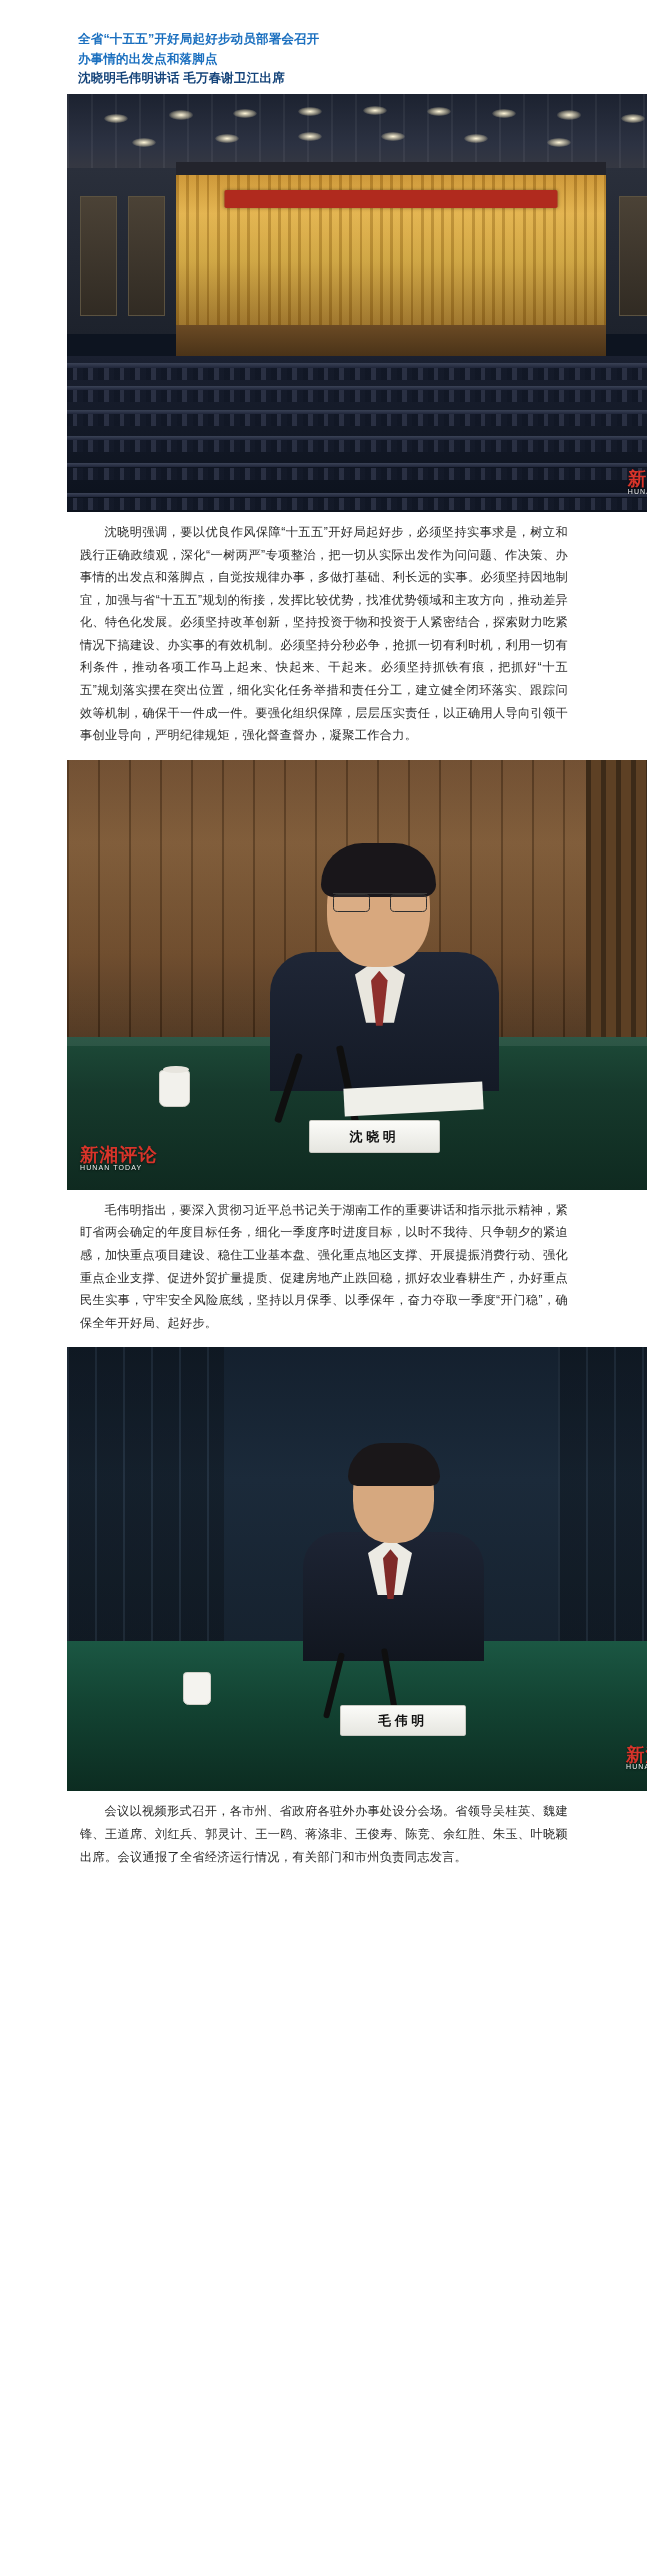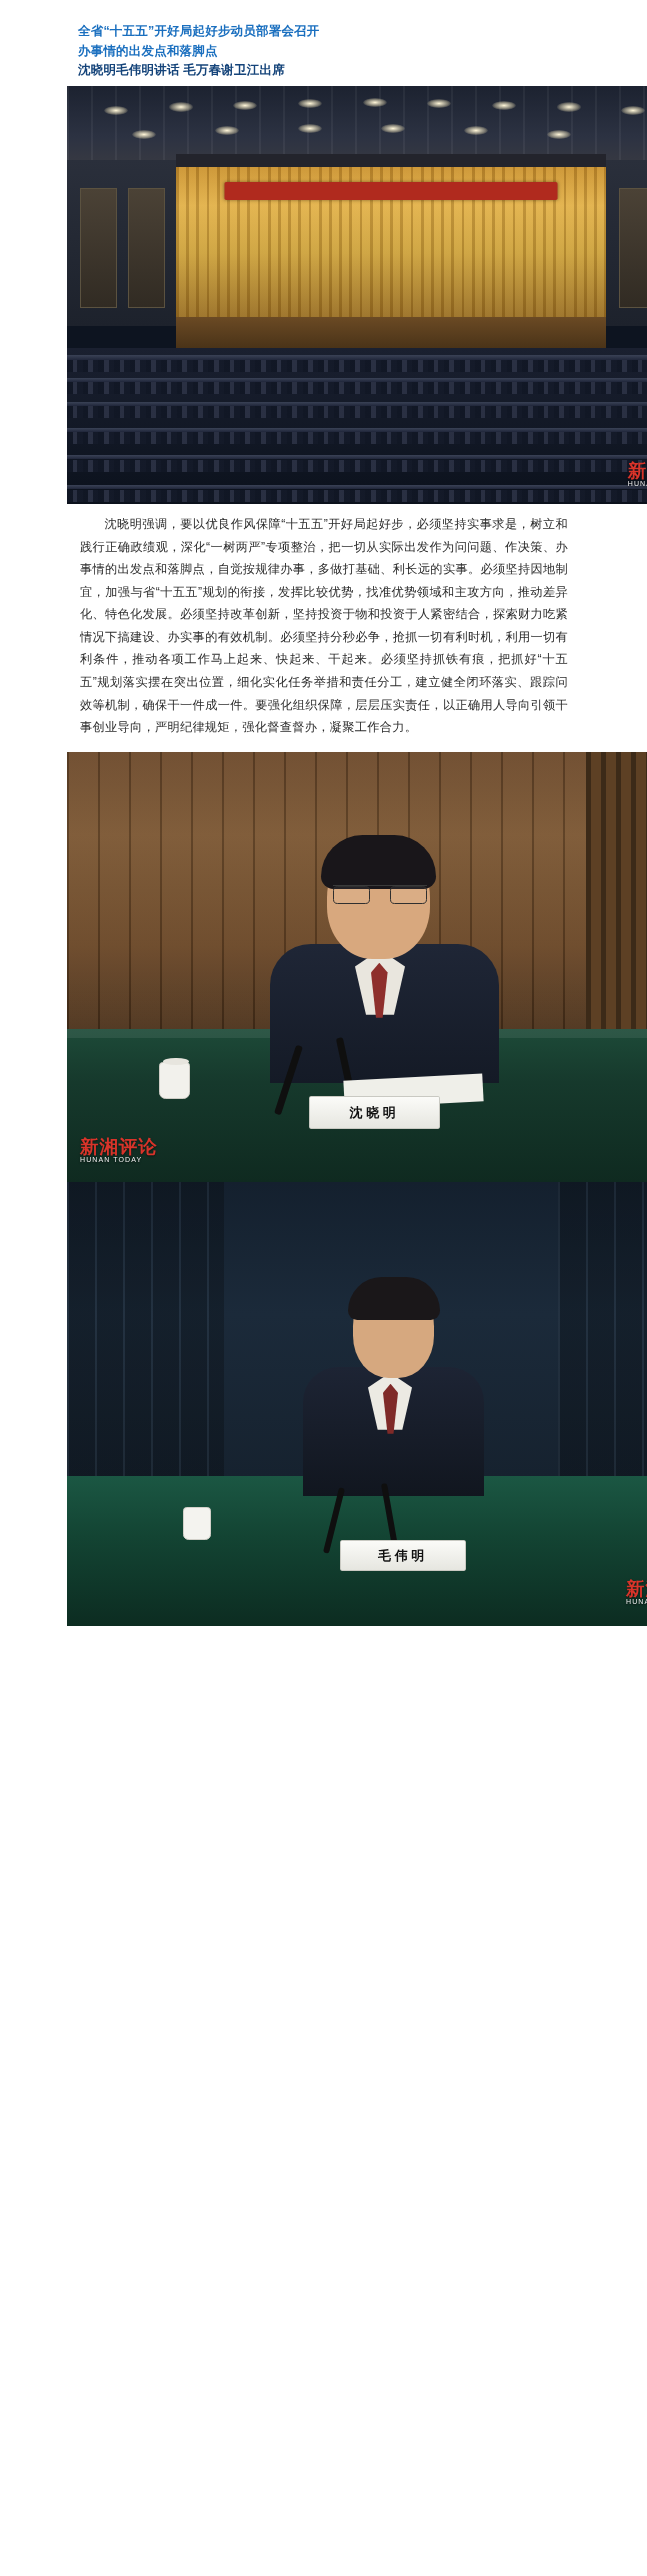--- a/index.html
+++ b/index.html
@@ -8,21 +8,21 @@
     padding: 0;
     background: #ffffff;
   }
   body {
     width: 648px;
     font-family: "Liberation Sans", sans-serif;
     color: #222;
   }
   .page {
     width: 540px;
-    margin: 0 auto;
+    margin: 8px auto;
     background: #fff;
     padding: 13px;
   }
   
   .headline {
     padding: 9.2px 11px 5.5px 11px;
   }
   .headline .hl-line {
     font-size: 12.5px;
     font-weight: bold;
@@ -377,29 +377,30 @@
         </div>
       </div>
 
       <div class="p2-mic" style="left:218px; top:292px; width:6.5px; height:72px; transform:rotate(18deg);"></div>
       <div class="p2-mic" style="left:277px; top:285px; width:6.5px; height:79px; transform:rotate(-12deg);"></div>
       <div class="p2-cup">
           <i></i>
         </div>
       <div class="p2-paper"></div>
 
-      <div class="nameplate" style="left:242px; top:344px; width:131px; height:33px;">沈晓明</div>
+      <div class="nameplate" style="left:242px; top:360px; width:131px; height:33px;">沈晓明</div>
 
       <div class="wm" style="left:13px; bottom:22px;">
         <div class="wm-cn">新湘评论</div>
         <div class="wm-en">HUNAN TODAY</div>
       </div>
     </div>
   </div>
 
+  <div class="para">毛伟明指出，要深入贯彻习近平总书记关于湖南工作的重要讲话和指示批示精神，紧盯省两会确定的年度目标任务，细化一季度序时进度目标，以时不我待、只争朝夕的紧迫感，加快重点项目建设、稳住工业基本盘、强化重点地区支撑、开展提振消费行动、强化重点企业支撑、促进外贸扩量提质、促建房地产止跌回稳，抓好农业春耕生产，办好重点民生实事，守牢安全风险底线，坚持以月保季、以季保年，奋力夺取一季度“开门稳”，确保全年开好局、起好步。</div>
 
   <div class="photo-wrap">
     <div class="photo photo-man2">
       <div class="p3-bg"></div>
       <div class="p3-panelL"></div>
       <div class="p3-panelR"></div>
       <div class="p3-table"></div>
 
       <div class="p3-person">
         <div class="p3-body"></div>
@@ -415,15 +416,16 @@
 
       <div class="nameplate" style="left:273px; top:358px; width:126px; height:31px;">毛伟明</div>
 
       <div class="wm" style="right:11px; bottom:24px;">
         <div class="wm-cn">新湘评论</div>
         <div class="wm-en">HUNAN TODAY</div>
       </div>
     </div>
   </div>
 
+  <div class="para">会议以视频形式召开，各市州、省政府各驻外办事处设分会场。省领导吴桂英、魏建锋、王道席、刘红兵、郭灵计、王一鸥、蒋涤非、王俊寿、陈竞、余红胜、朱玉、叶晓颖出席。会议通报了全省经济运行情况，有关部门和市州负责同志发言。</div>
 
 </div>
 
 
 </body></html>

